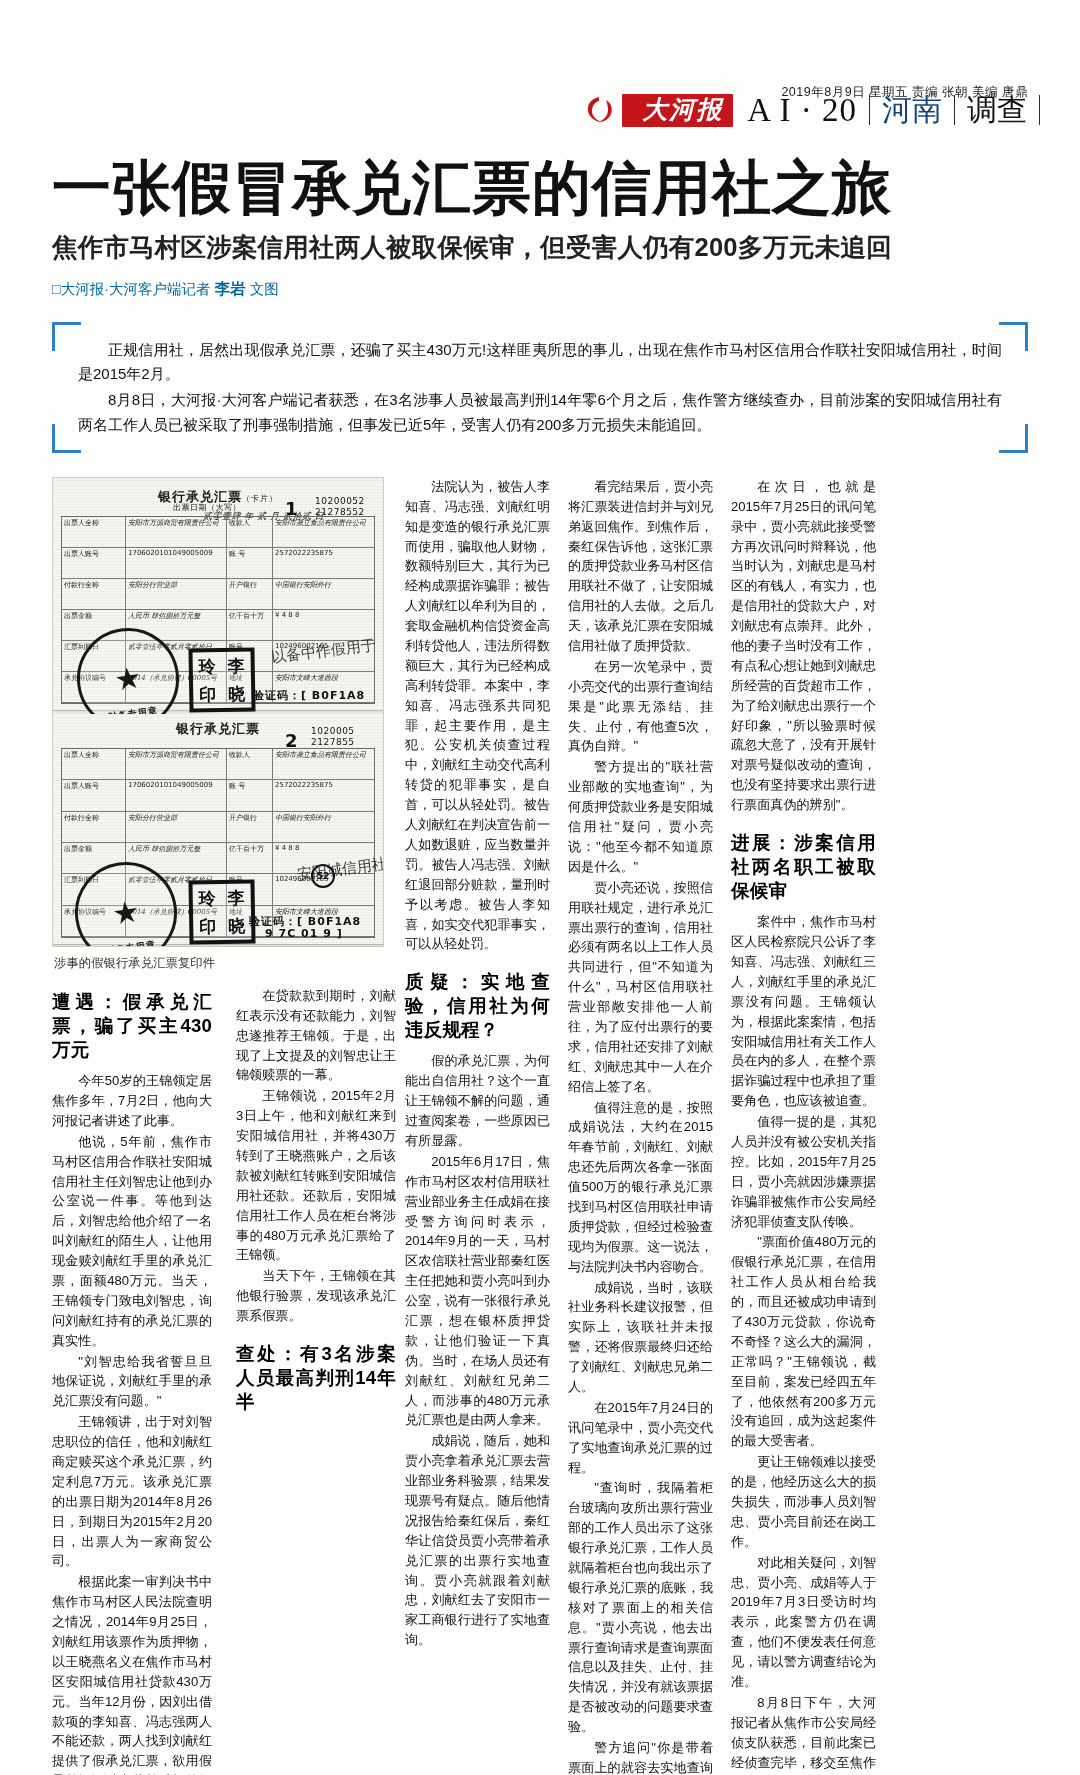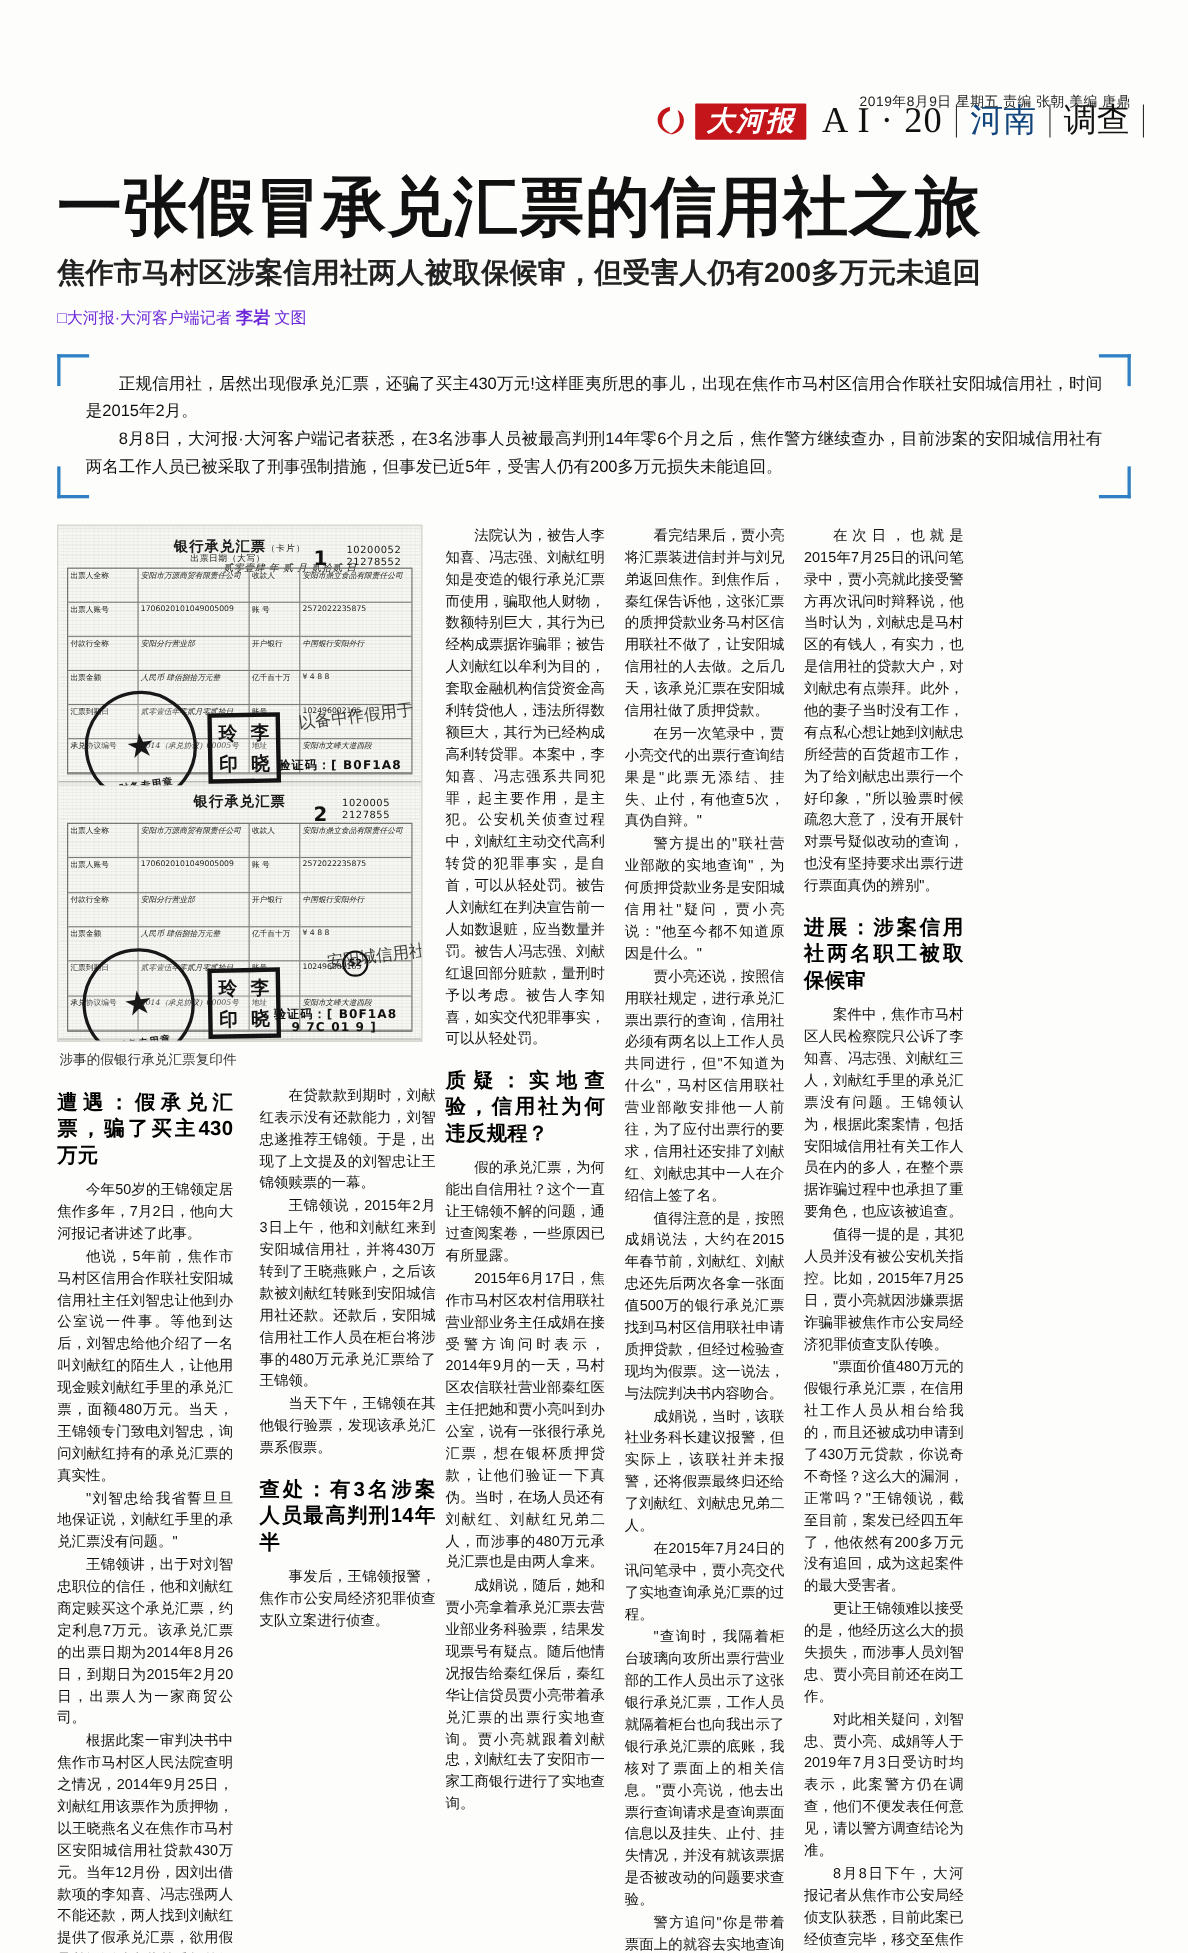--- a/index.html
+++ b/index.html
@@ -43,21 +43,21 @@
     position:relative;display:inline-block;
   }
   .swirl svg{display:block;}
   .brandbox{
     background:#c3151a;
     color:#fff;
     font-family:"DejaVu Serif","Liberation Serif",serif;
     font-weight:bold;
     font-size:25px;
     letter-spacing:2px;
-    padding:3px 10px 5px 10px;
+    padding:3px 10px 5px 20px;
     line-height:1;
     font-style:italic;
     border-radius:1px;
   }
   .pagecode{
     font-family:"Liberation Serif","DejaVu Serif",serif;
     font-size:33px;
     letter-spacing:1px;
     margin:0 12px 0 14px;
     color:#111;
@@ -88,21 +88,21 @@
   h2.subhead{
     margin:10px 0 0 0;
     font-weight:bold;
     font-size:25.5px;
     letter-spacing:.2px;
     color:#222;
   }
   .byline{
     margin:14px 0 0 0;
     font-size:14.5px;
-    color:#6d28d9;
+    color:#0369a1;
   }
   .byline b{font-size:15.5px;}
   
   .leadbox{
     margin:22px 52px 0 52px;
     position:relative;
     padding:16px 26px 14px 26px;
     box-sizing:border-box;
   }
   .leadbox:before,.leadbox:after{
@@ -448,21 +448,20 @@
           <p>"刘智忠给我省誓旦旦地保证说，刘献红手里的承兑汇票没有问题。"</p>
           <p>王锦领讲，出于对刘智忠职位的信任，他和刘献红商定赎买这个承兑汇票，约定利息7万元。该承兑汇票的出票日期为2014年8月26日，到期日为2015年2月20日，出票人为一家商贸公司。</p>
           <p>根据此案一审判决书中焦作市马村区人民法院查明之情况，2014年9月25日，刘献红用该票作为质押物，以王晓燕名义在焦作市马村区安阳城信用社贷款430万元。当年12月份，因刘出借款项的李知喜、冯志强两人不能还款，两人找到刘献红提供了假承兑汇票，欲用假承兑汇票赎出此前质押的银行承兑汇票。刘献红先后三次挣挣、两人给的假票办理质押贷款均未成功。</p>
         </div>
 
         <div class="col">
           <p>在贷款款到期时，刘献红表示没有还款能力，刘智忠遂推荐王锦领。于是，出现了上文提及的刘智忠让王锦领赎票的一幕。</p>
           <p>王锦领说，2015年2月3日上午，他和刘献红来到安阳城信用社，并将430万转到了王晓燕账户，之后该款被刘献红转账到安阳城信用社还款。还款后，安阳城信用社工作人员在柜台将涉事的480万元承兑汇票给了王锦领。</p>
           <p>当天下午，王锦领在其他银行验票，发现该承兑汇票系假票。</p>
           <div class="sec-h">查处：有3名涉案人员最高判刑14年半</div>
-          <p>事发后，王锦领报警，焦作市公安局经济犯罪侦查支队立案进行侦查。</p>
         </div>
       </div>
     </div>
 
     <div class="col">
       <p>法院认为，被告人李知喜、冯志强、刘献红明知是变造的银行承兑汇票而使用，骗取他人财物，数额特别巨大，其行为已经构成票据诈骗罪；被告人刘献红以牟利为目的，套取金融机构信贷资金高利转贷他人，违法所得数额巨大，其行为已经构成高利转贷罪。本案中，李知喜、冯志强系共同犯罪，起主要作用，是主犯。公安机关侦查过程中，刘献红主动交代高利转贷的犯罪事实，是自首，可以从轻处罚。被告人刘献红在判决宣告前一人如数退赃，应当数量并罚。被告人冯志强、刘献红退回部分赃款，量刑时予以考虑。被告人李知喜，如实交代犯罪事实，可以从轻处罚。</p>
       <div class="sec-h">质疑：实地查验，信用社为何违反规程？</div>
       <p>假的承兑汇票，为何能出自信用社？这个一直让王锦领不解的问题，通过查阅案卷，一些原因已有所显露。</p>
       <p>2015年6月17日，焦作市马村区农村信用联社营业部业务主任成娟在接受警方询问时表示，2014年9月的一天，马村区农信联社营业部秦红医主任把她和贾小亮叫到办公室，说有一张很行承兑汇票，想在银杯质押贷款，让他们验证一下真伪。当时，在场人员还有刘献红、刘献红兄弟二人，而涉事的480万元承兑汇票也是由两人拿来。</p>
       <p>成娟说，随后，她和贾小亮拿着承兑汇票去营业部业务科验票，结果发现票号有疑点。随后他情况报告给秦红保后，秦红华让信贷员贾小亮带着承兑汇票的出票行实地查询。贾小亮就跟着刘献忠，刘献红去了安阳市一家工商银行进行了实地查询。</p>

